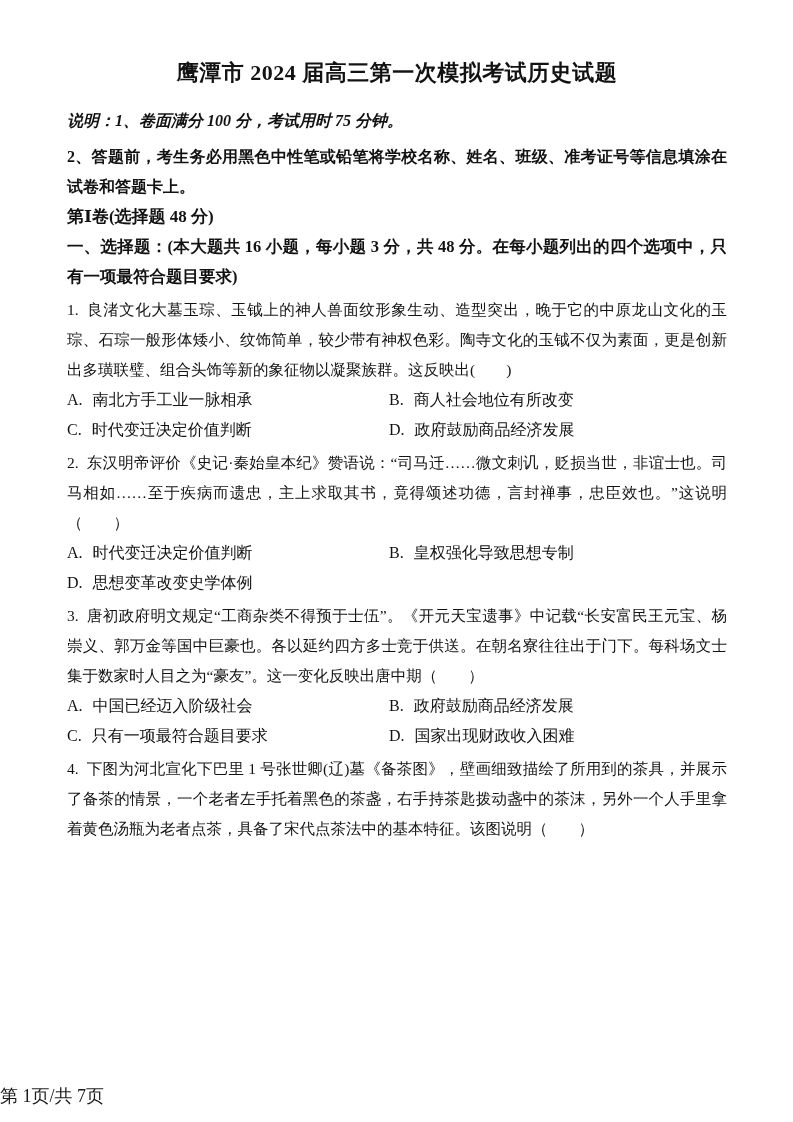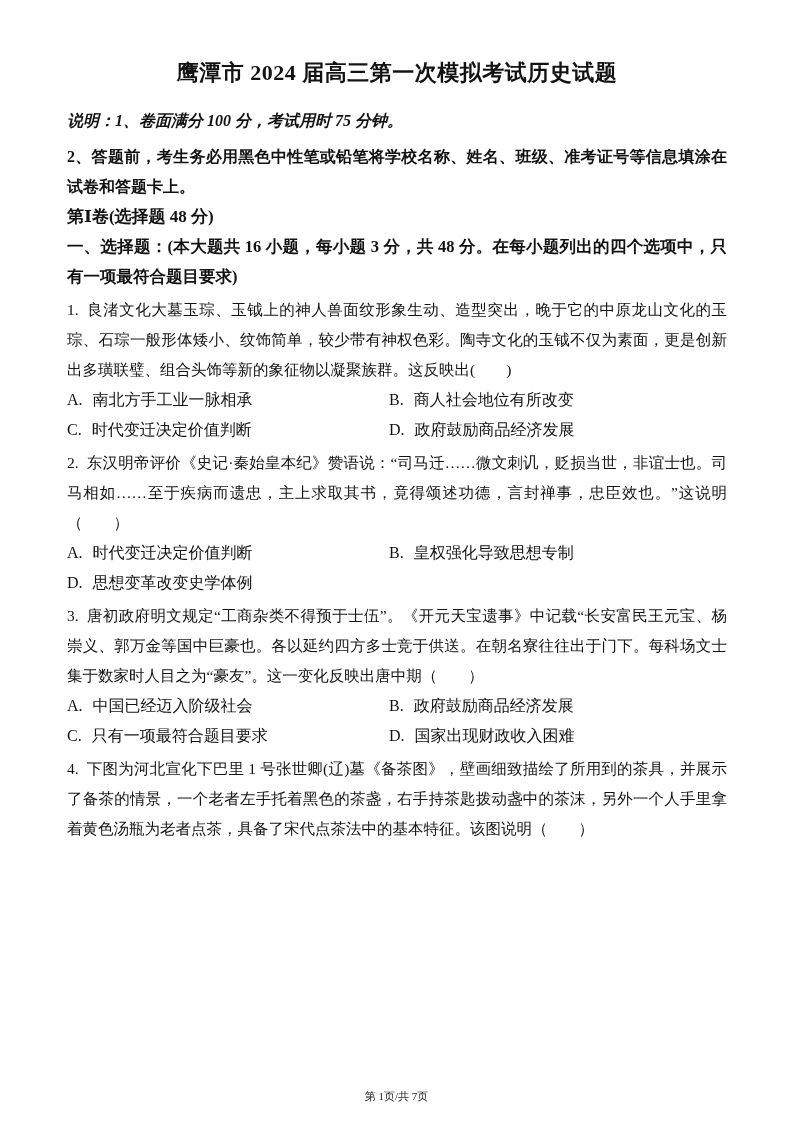--- a/index.html
+++ b/index.html
@@ -77,22 +77,22 @@
     white-space: nowrap;
   }
   .option .olabel {
     margin-right: 10px;
   }
   .footer {
     position: absolute;
     left: 0;
     right: 0;
     bottom: 16px;
-    text-align: center;
-    font-size: 11px;
+    text-align: left;
+    font-size: 18px;
     line-height: 20px;
     color: #1a1a1a;
   }
 </style>
 </head>
 <body>
 
 <div class="page">
 
   <h1 class="title">鹰潭市 2024 届高三第一次模拟考试历史试题</h1>

